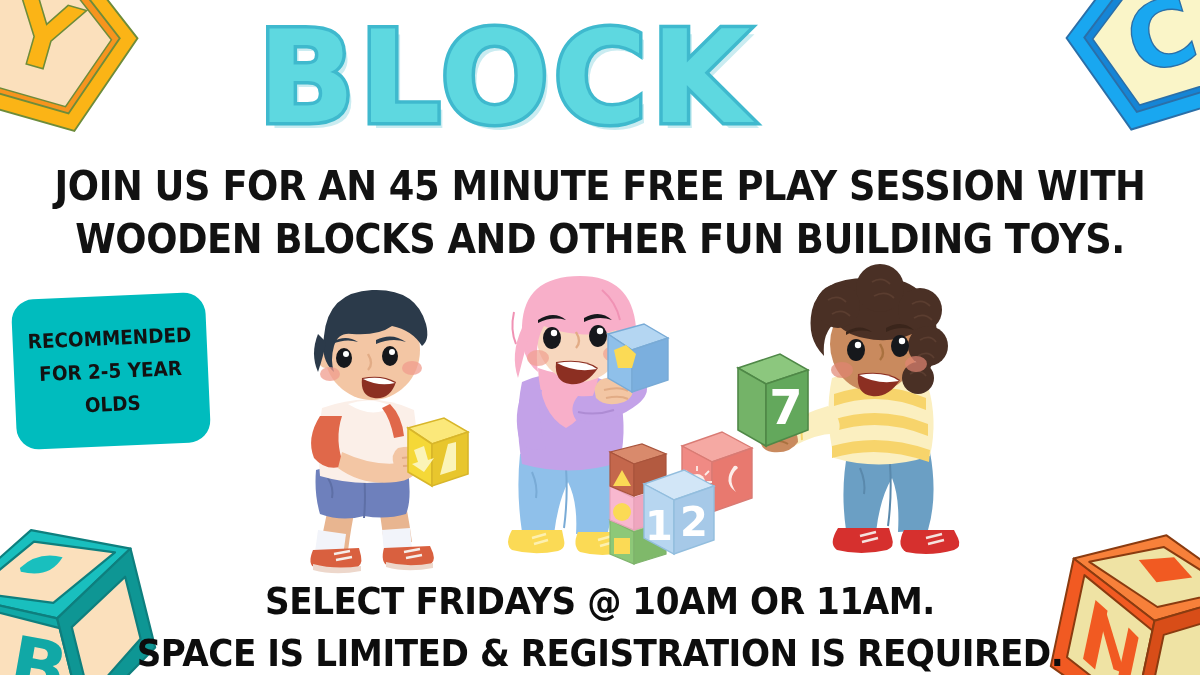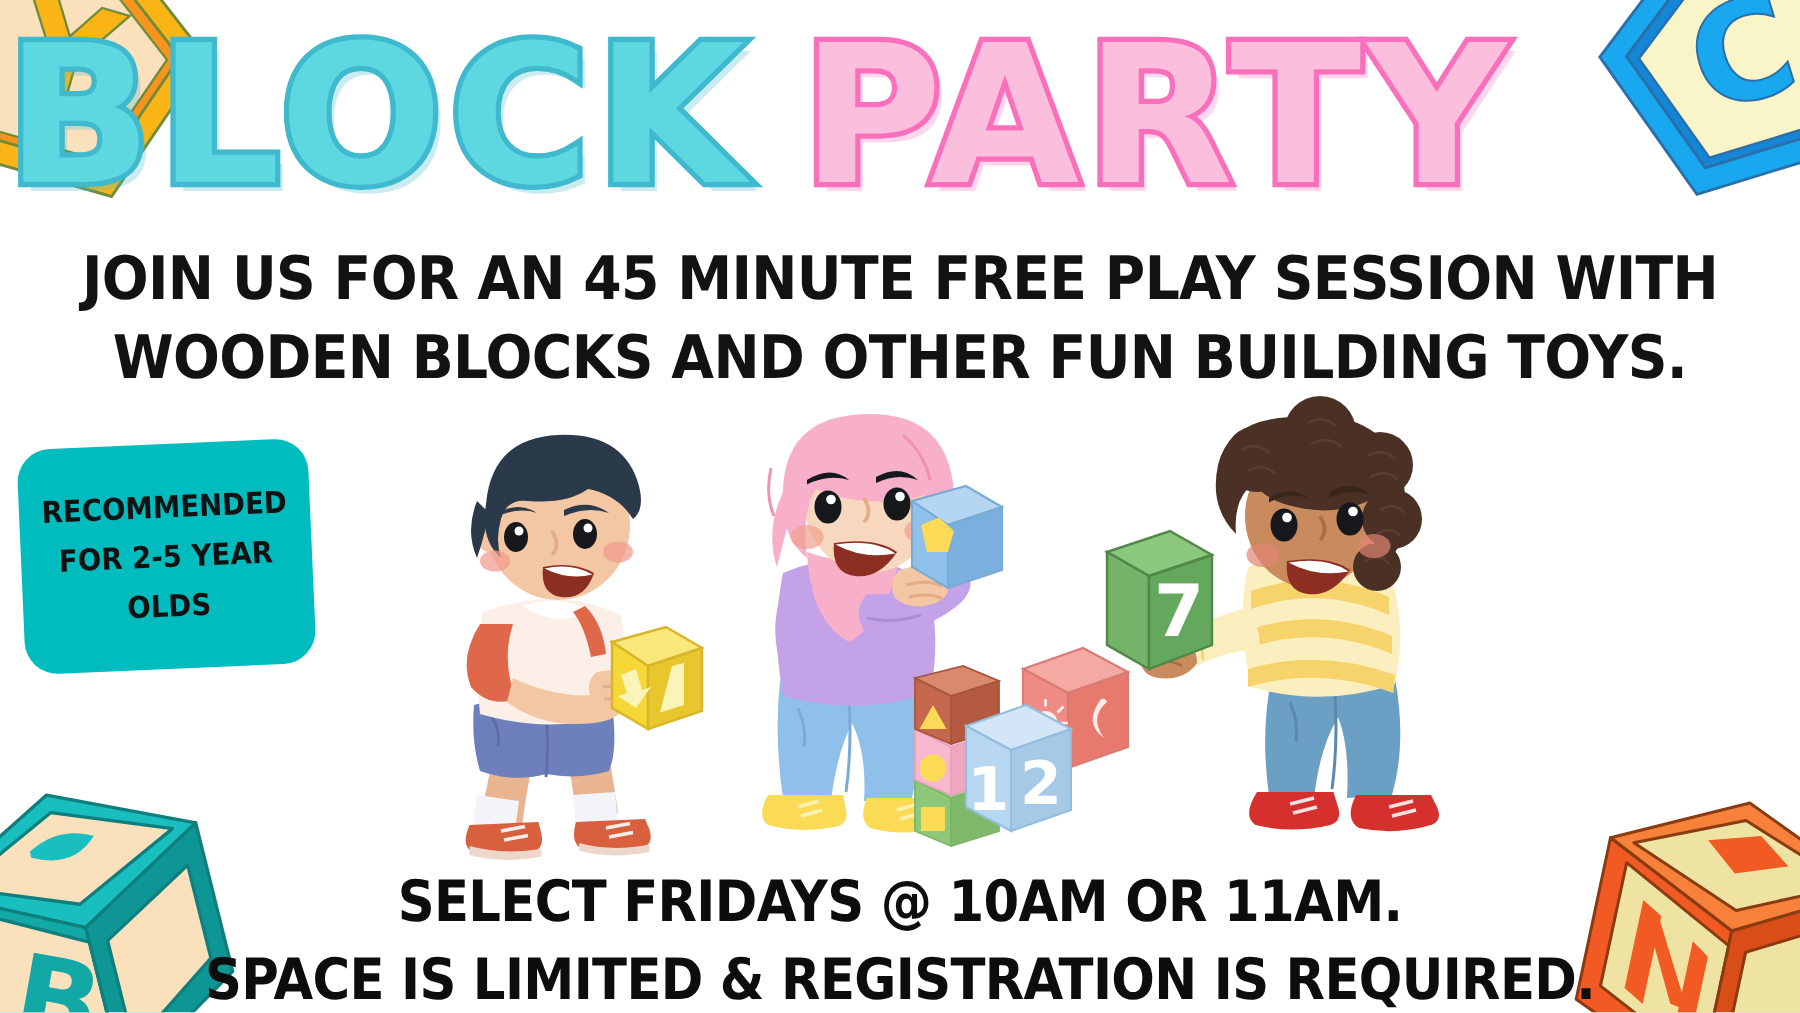--- a/index.html
+++ b/index.html
@@ -168,21 +168,20 @@
         <polygon points="60,100 92,158 80,156 50,98" fill="#F15A22" stroke="none"></polygon>
 
         <polygon points="110,100 196,54 196,156 110,206" fill="#D84D18"></polygon>
         <polygon points="122,112 184,78 184,142 122,190" fill="#EFE3A4"></polygon>
       </g>
     </svg>
   </div>
 
   <div class="title-row">
     <span class="title-word title-block">BLOCK</span>
-    <span class="title-word title-party">PARTY</span>
   </div>
 
   <div class="subtitle">
     <span class="line">JOIN US FOR AN 45 MINUTE FREE PLAY SESSION WITH</span>
     <span class="line">WOODEN BLOCKS AND OTHER FUN BUILDING TOYS.</span>
   </div>
 
   <div class="badge">
     <span class="bl">RECOMMENDED</span>
     <span class="bl">FOR 2-5 YEAR</span>

